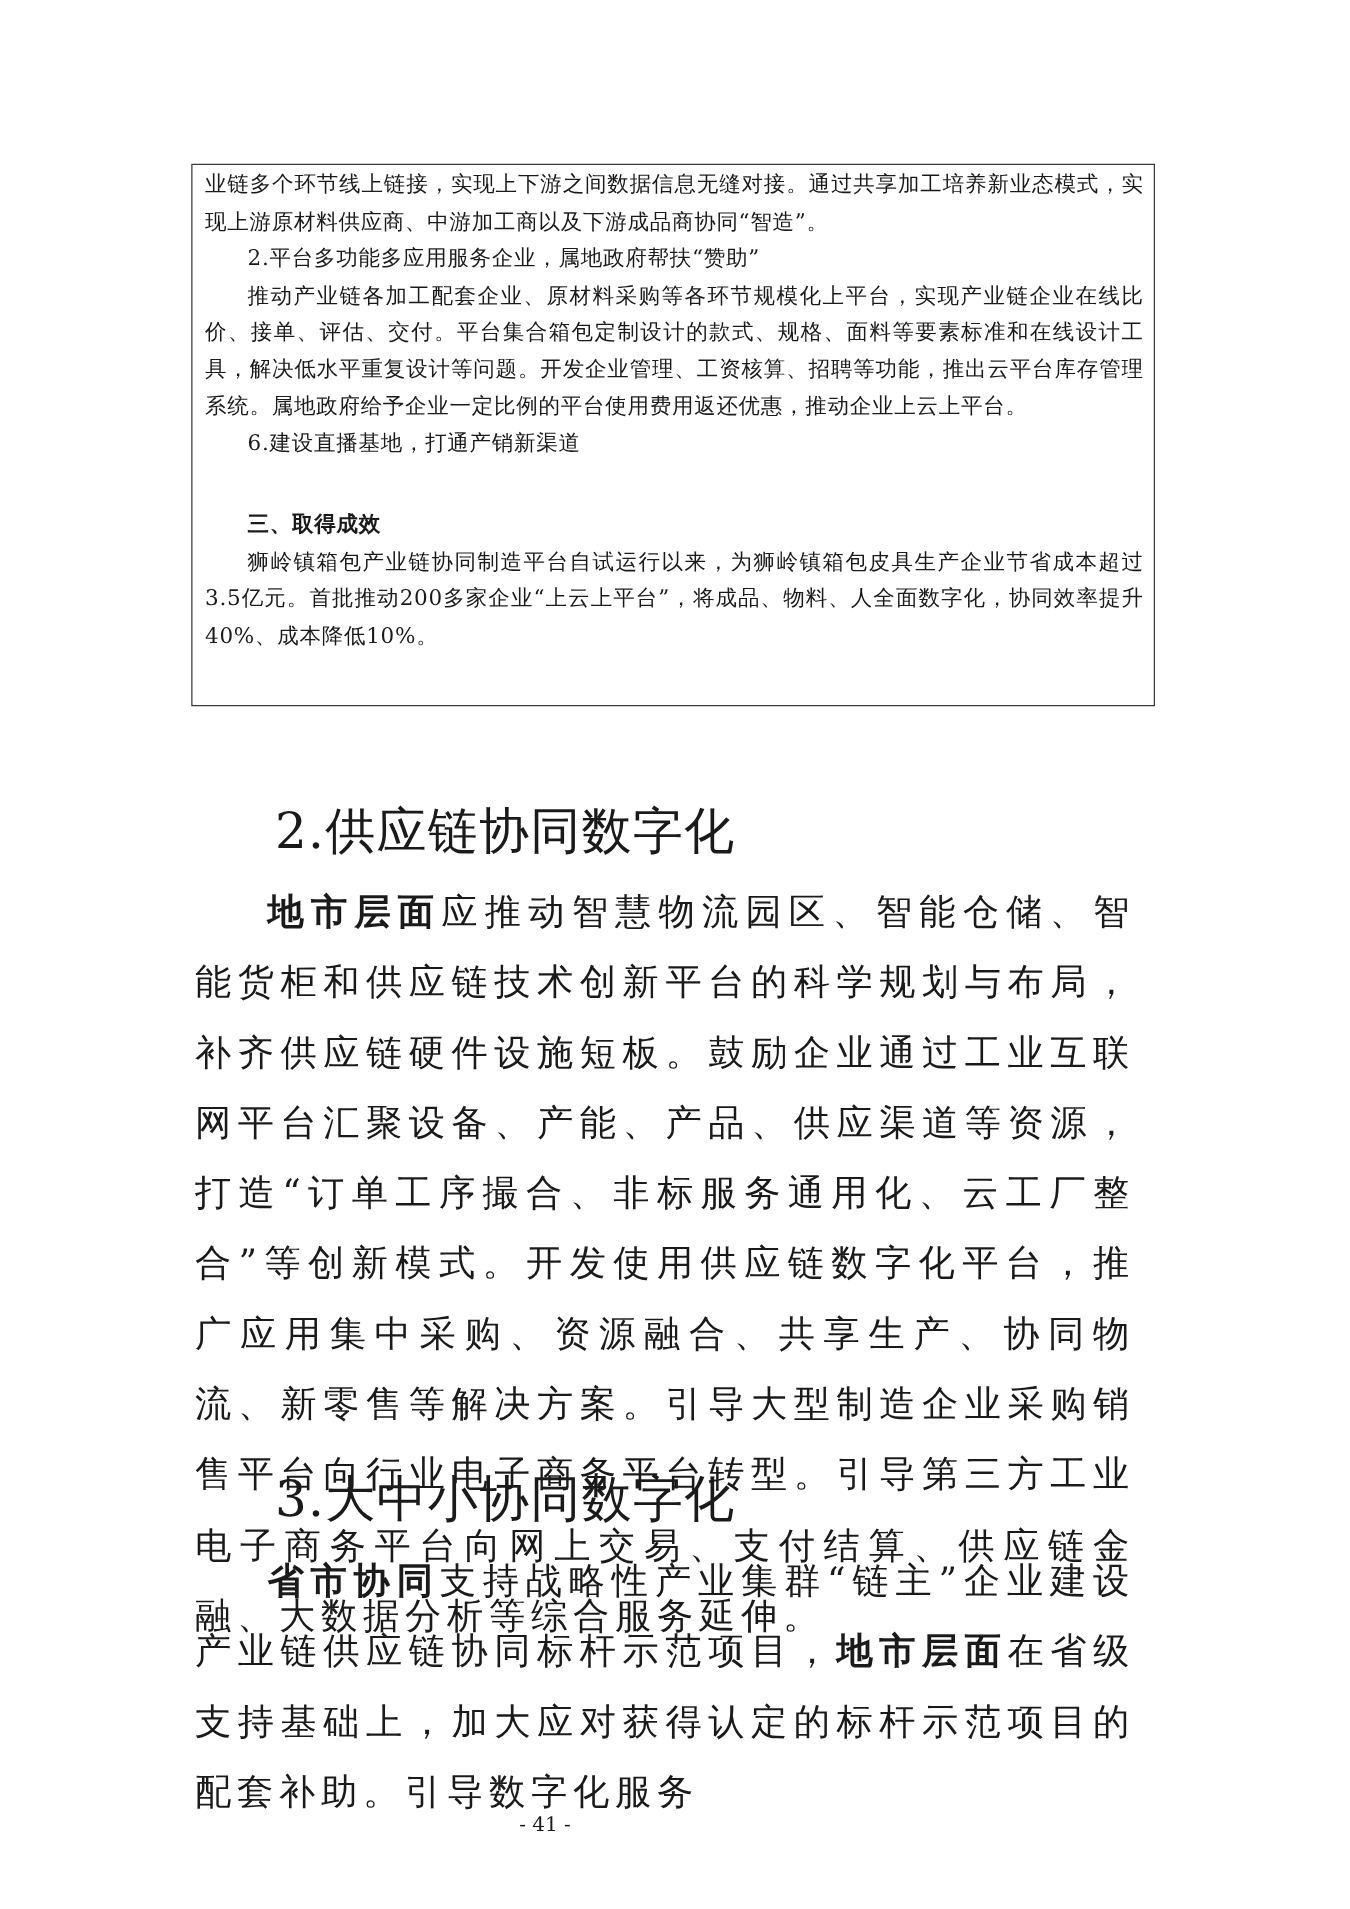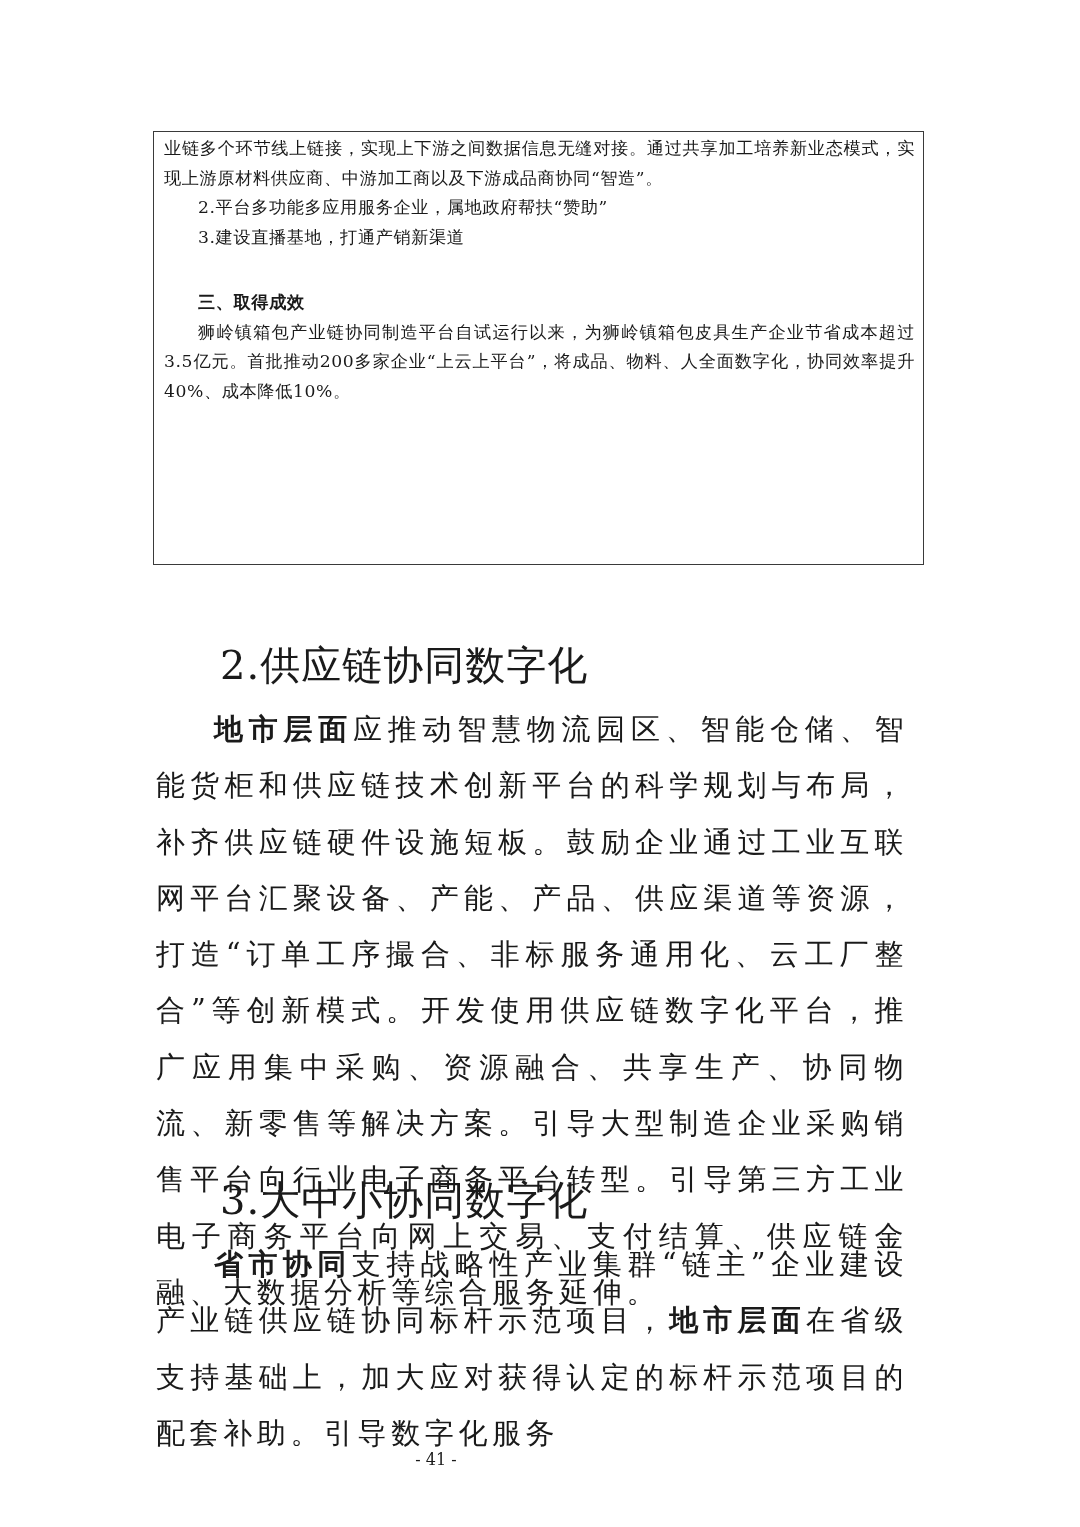--- a/index.html
+++ b/index.html
@@ -65,21 +65,22 @@
       font-size: 16px;
       line-height: 20px;
     }
   </style>
 </head>
 <body>
 
 <div class="box">
   <p>业链多个环节线上链接，实现上下游之间数据信息无缝对接。通过共享加工培养新业态模式，实现上游原材料供应商、中游加工商以及下游成品商协同“智造”。</p>
   <p class="indent">2.平台多功能多应用服务企业，属地政府帮扶“赞助”</p>
-  <p class="indent">3.建设直播基地，打通产销新渠道</p>
+  <p class="indent">推动产业链各加工配套企业、原材料采购等各环节规模化上平台，实现产业链企业在线比价、接单、评估、交付。平台集合箱包定制设计的款式、规格、面料等要素标准和在线设计工具，解决低水平重复设计等问题。开发企业管理、工资核算、招聘等功能，推出云平台库存管理系统。属地政府给予企业一定比例的平台使用费用返还优惠，推动企业上云上平台。</p>
+  <p class="indent">6.建设直播基地，打通产销新渠道</p>
   <p class="indent bold">三、取得成效</p>
   <p class="indent">狮岭镇箱包产业链协同制造平台自试运行以来，为狮岭镇箱包皮具生产企业节省成本超过3.5亿元。首批推动200多家企业“上云上平台”，将成品、物料、人全面数字化，协同效率提升40%、成本降低10%。</p>
 </div>
 
 <div class="heading" style="top:645px;">2.供应链协同数字化</div>
 
 <p class="para" style="top:701px;"><b>地市层面</b><span>应推动智慧物流园区、智能仓储、智能货柜和供应链技术创新平台的科学规划与布局，补齐供应链硬件设施短板。鼓励企业通过工业互联网平台汇聚设备、产能、产品、供应渠道等资源，打造“订单工序撮合、非标服务通用化、云工厂整合”等创新模式。开发使用供应链数字化平台，推广应用集中采购、资源融合、共享生产、协同物流、新零售等解决方案。引导大型制造企业采购销售平台向行业电子商务平台转型。引导第三方工业电子商务平台向网上交易、支付结算、供应链金融、大数据分析等综合服务延伸。</span></p>
 
 <div class="heading" style="top:1180px;">3.大中小协同数字化</div>
 

